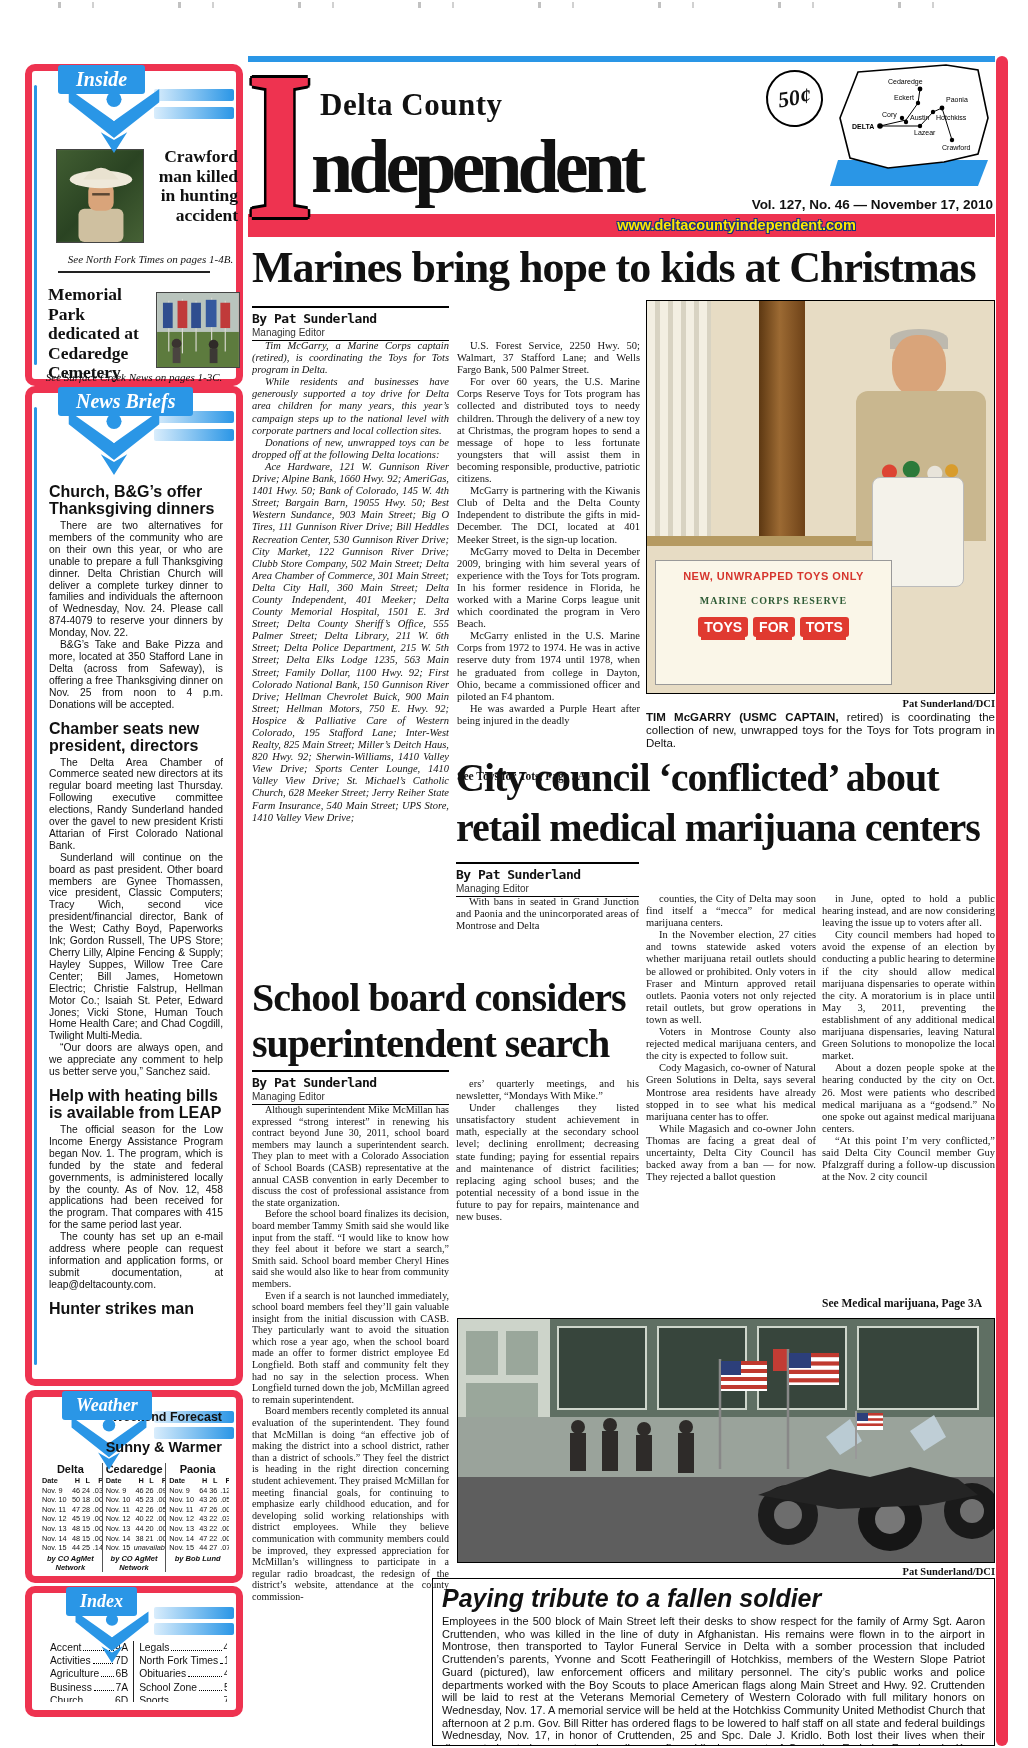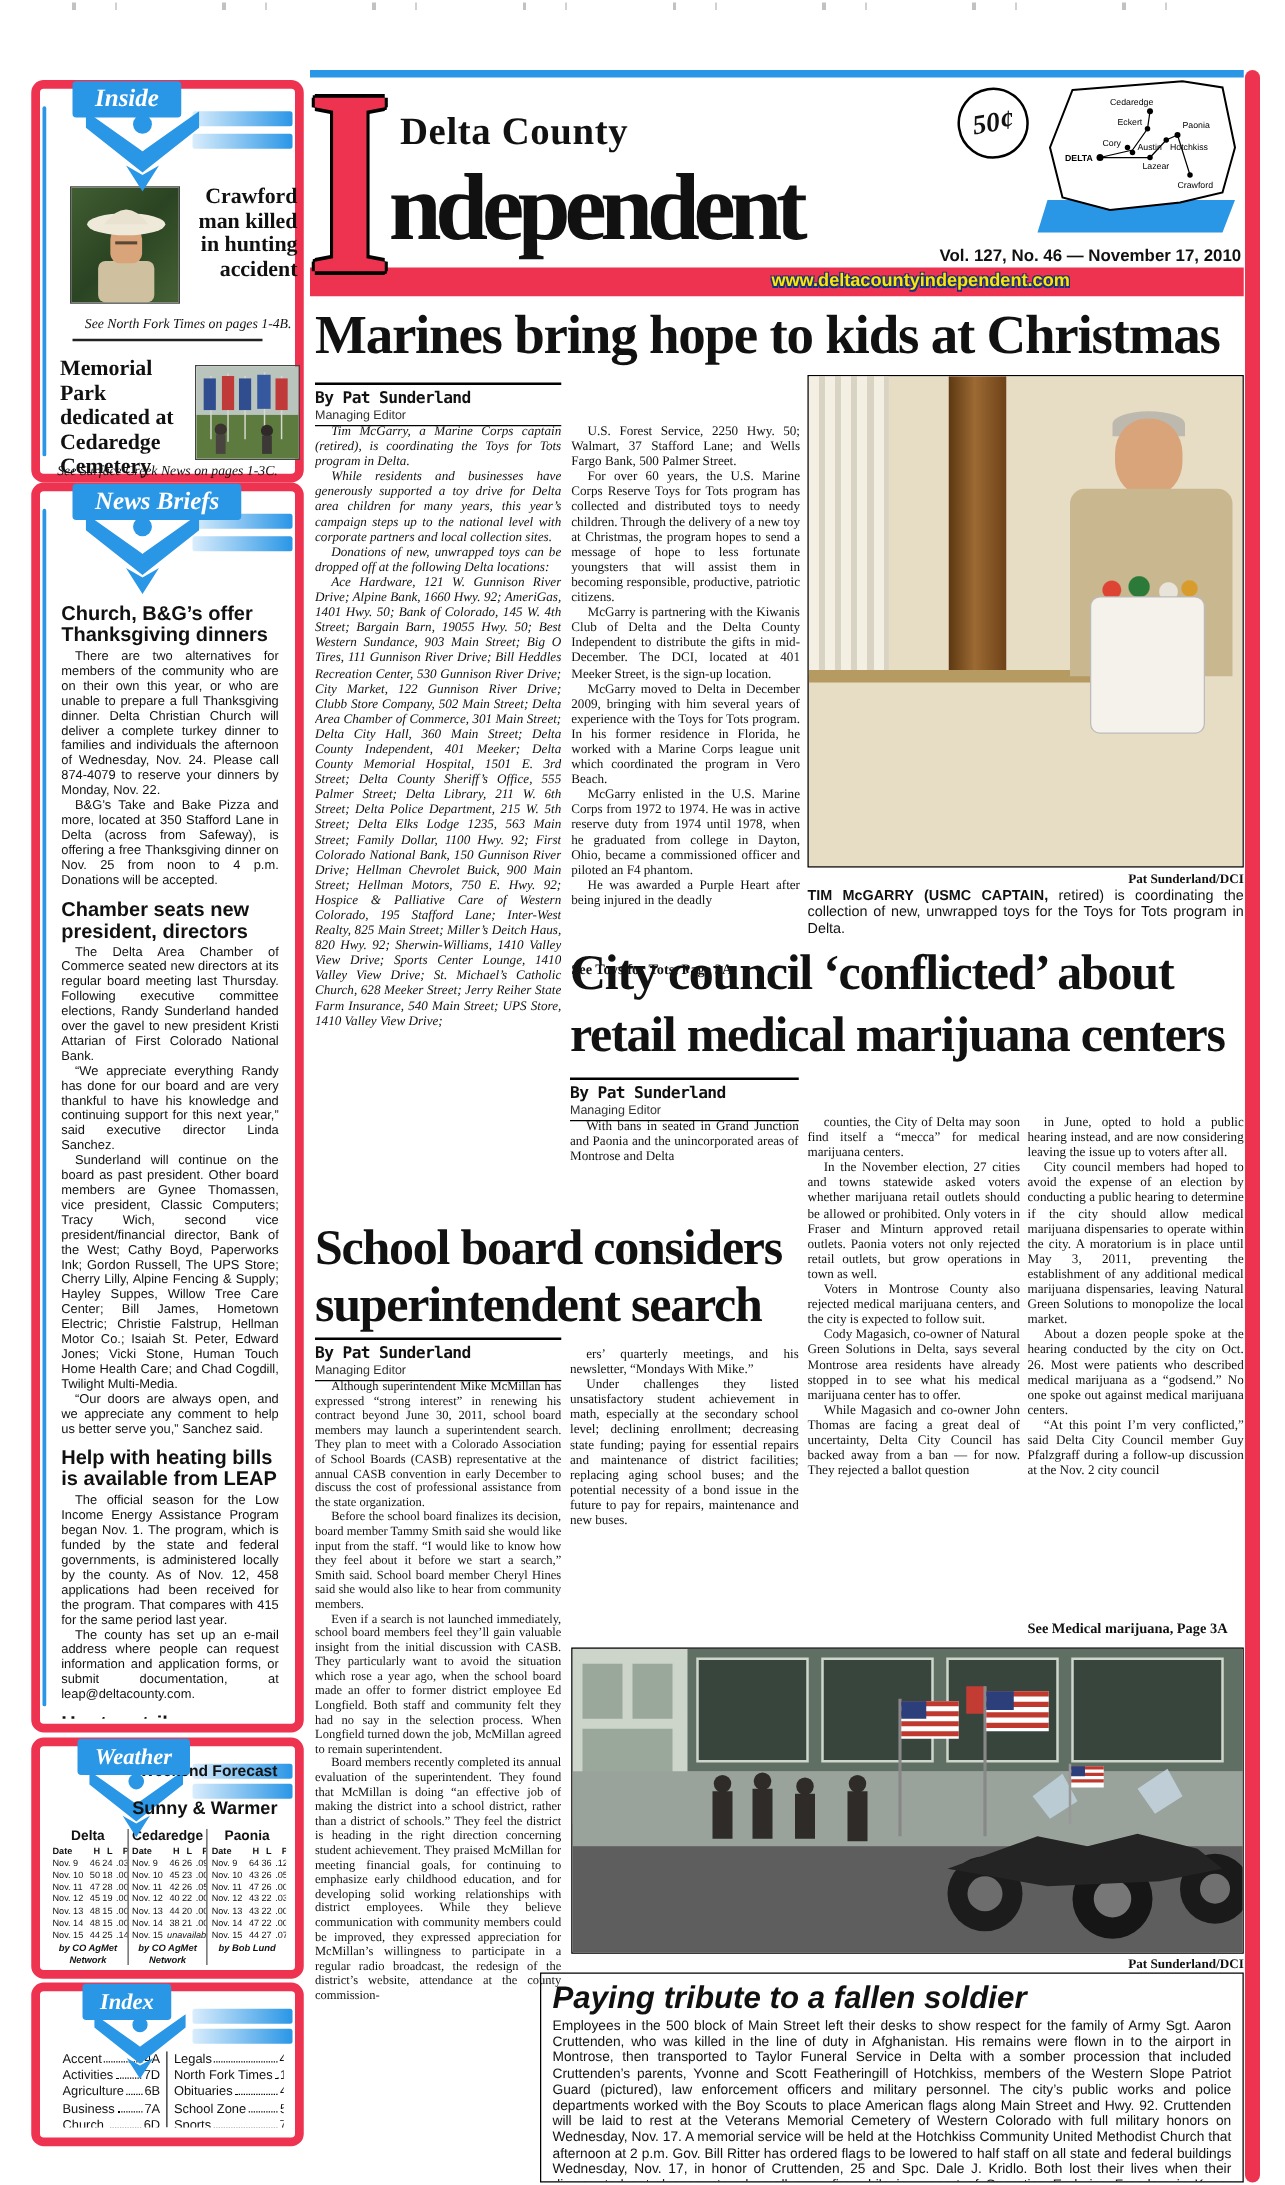--- a/index.html
+++ b/index.html
@@ -227,21 +227,20 @@
 
         <p>There are two alternatives for members of the community who are on their own this year, or who are unable to prepare a full Thanksgiving dinner. Delta Christian Church will deliver a complete turkey dinner to families and individuals the afternoon of Wednesday, Nov. 24. Please call 874-4079 to reserve your dinners by Monday, Nov. 22.</p>
             <p>B&amp;G’s Take and Bake Pizza and more, located at 350 Stafford Lane in Delta (across from Safeway), is offering a free Thanksgiving dinner on Nov. 25 from noon to 4 p.m. Donations will be accepted.</p>
           </div>
       </article>
         <article class="brief">
         <h3 class="brief-title">Chamber seats new president, directors</h3>
         <div>
 
         <p>The Delta Area Chamber of Commerce seated new directors at its regular board meeting last Thursday. Following executive committee elections, Randy Sunderland handed over the gavel to new president Kristi Attarian of First Colorado National Bank.</p>
-            <p>“We appreciate everything Randy has done for our board and are very thankful to have his knowledge and continuing support for this next year,” said executive director Linda Sanchez.</p>
             <p>Sunderland will continue on the board as past president. Other board members are Gynee Thomassen, vice president, Classic Computers; Tracy Wich, second vice president/financial director, Bank of the West; Cathy Boyd, Paperworks Ink; Gordon Russell, The UPS Store; Cherry Lilly, Alpine Fencing &amp; Supply; Hayley Suppes, Willow Tree Care Center; Bill James, Hometown Electric; Christie Falstrup, Hellman Motor Co.; Isaiah St. Peter, Edward Jones; Vicki Stone, Human Touch Home Health Care; and Chad Cogdill, Twilight Multi-Media.</p>
             <p>“Our doors are always open, and we appreciate any comment to help us better serve you,” Sanchez said.</p>
           </div>
       </article>
         <article class="brief">
         <h3 class="brief-title">Help with heating bills is available from LEAP</h3>
         <div>
 
         <p>The official season for the Low Income Energy Assistance Program began Nov. 1. The program, which is funded by the state and federal governments, is administered locally by the county. As of Nov. 12, 458 applications had been received for the program. That compares with 415 for the same period last year.</p>
             <p>The county has set up an e-mail address where people can request information and application forms, or submit documentation, at leap@deltacounty.com.</p>
@@ -641,20 +640,30 @@
     <div class="toys-scene">
       <div class="pt-curtain"></div>
       <div class="pt-pillar"></div>
       <div class="pt-ledge"></div>
       <div class="pt-man">
         <div class="pt-hair"></div>
         <div class="pt-head"></div>
         <div class="pt-torso"></div>
         <div class="pt-toys"></div>
         <div class="pt-bag"></div>
+      </div>
+      <div class="pt-sign">
+        <div class="pt-sign-top">NEW, UNWRAPPED TOYS ONLY</div>
+        <div class="pt-sign-mid">MARINE CORPS RESERVE</div>
+        <div class="pt-train">
+
+        <span class="pt-car">TOYS</span>
+            <span class="pt-car">FOR</span>
+            <span class="pt-car">TOTS</span>
+          </div>
       </div>
     </div>
   </div>
   <div class="abs credit cred1">Pat Sunderland/DCI</div>
   <div class="abs cap1">
     <span class="cap-lead">TIM McGARRY (USMC CAPTAIN,</span><span> retired) is coordinating the collection of new, unwrapped toys for the Toys for Tots program in Delta.</span>
   </div>
 
   <h1 class="abs h2">City council ‘conflicted’ about retail medical marijuana centers</h1>
   <div class="abs byline bl2">

